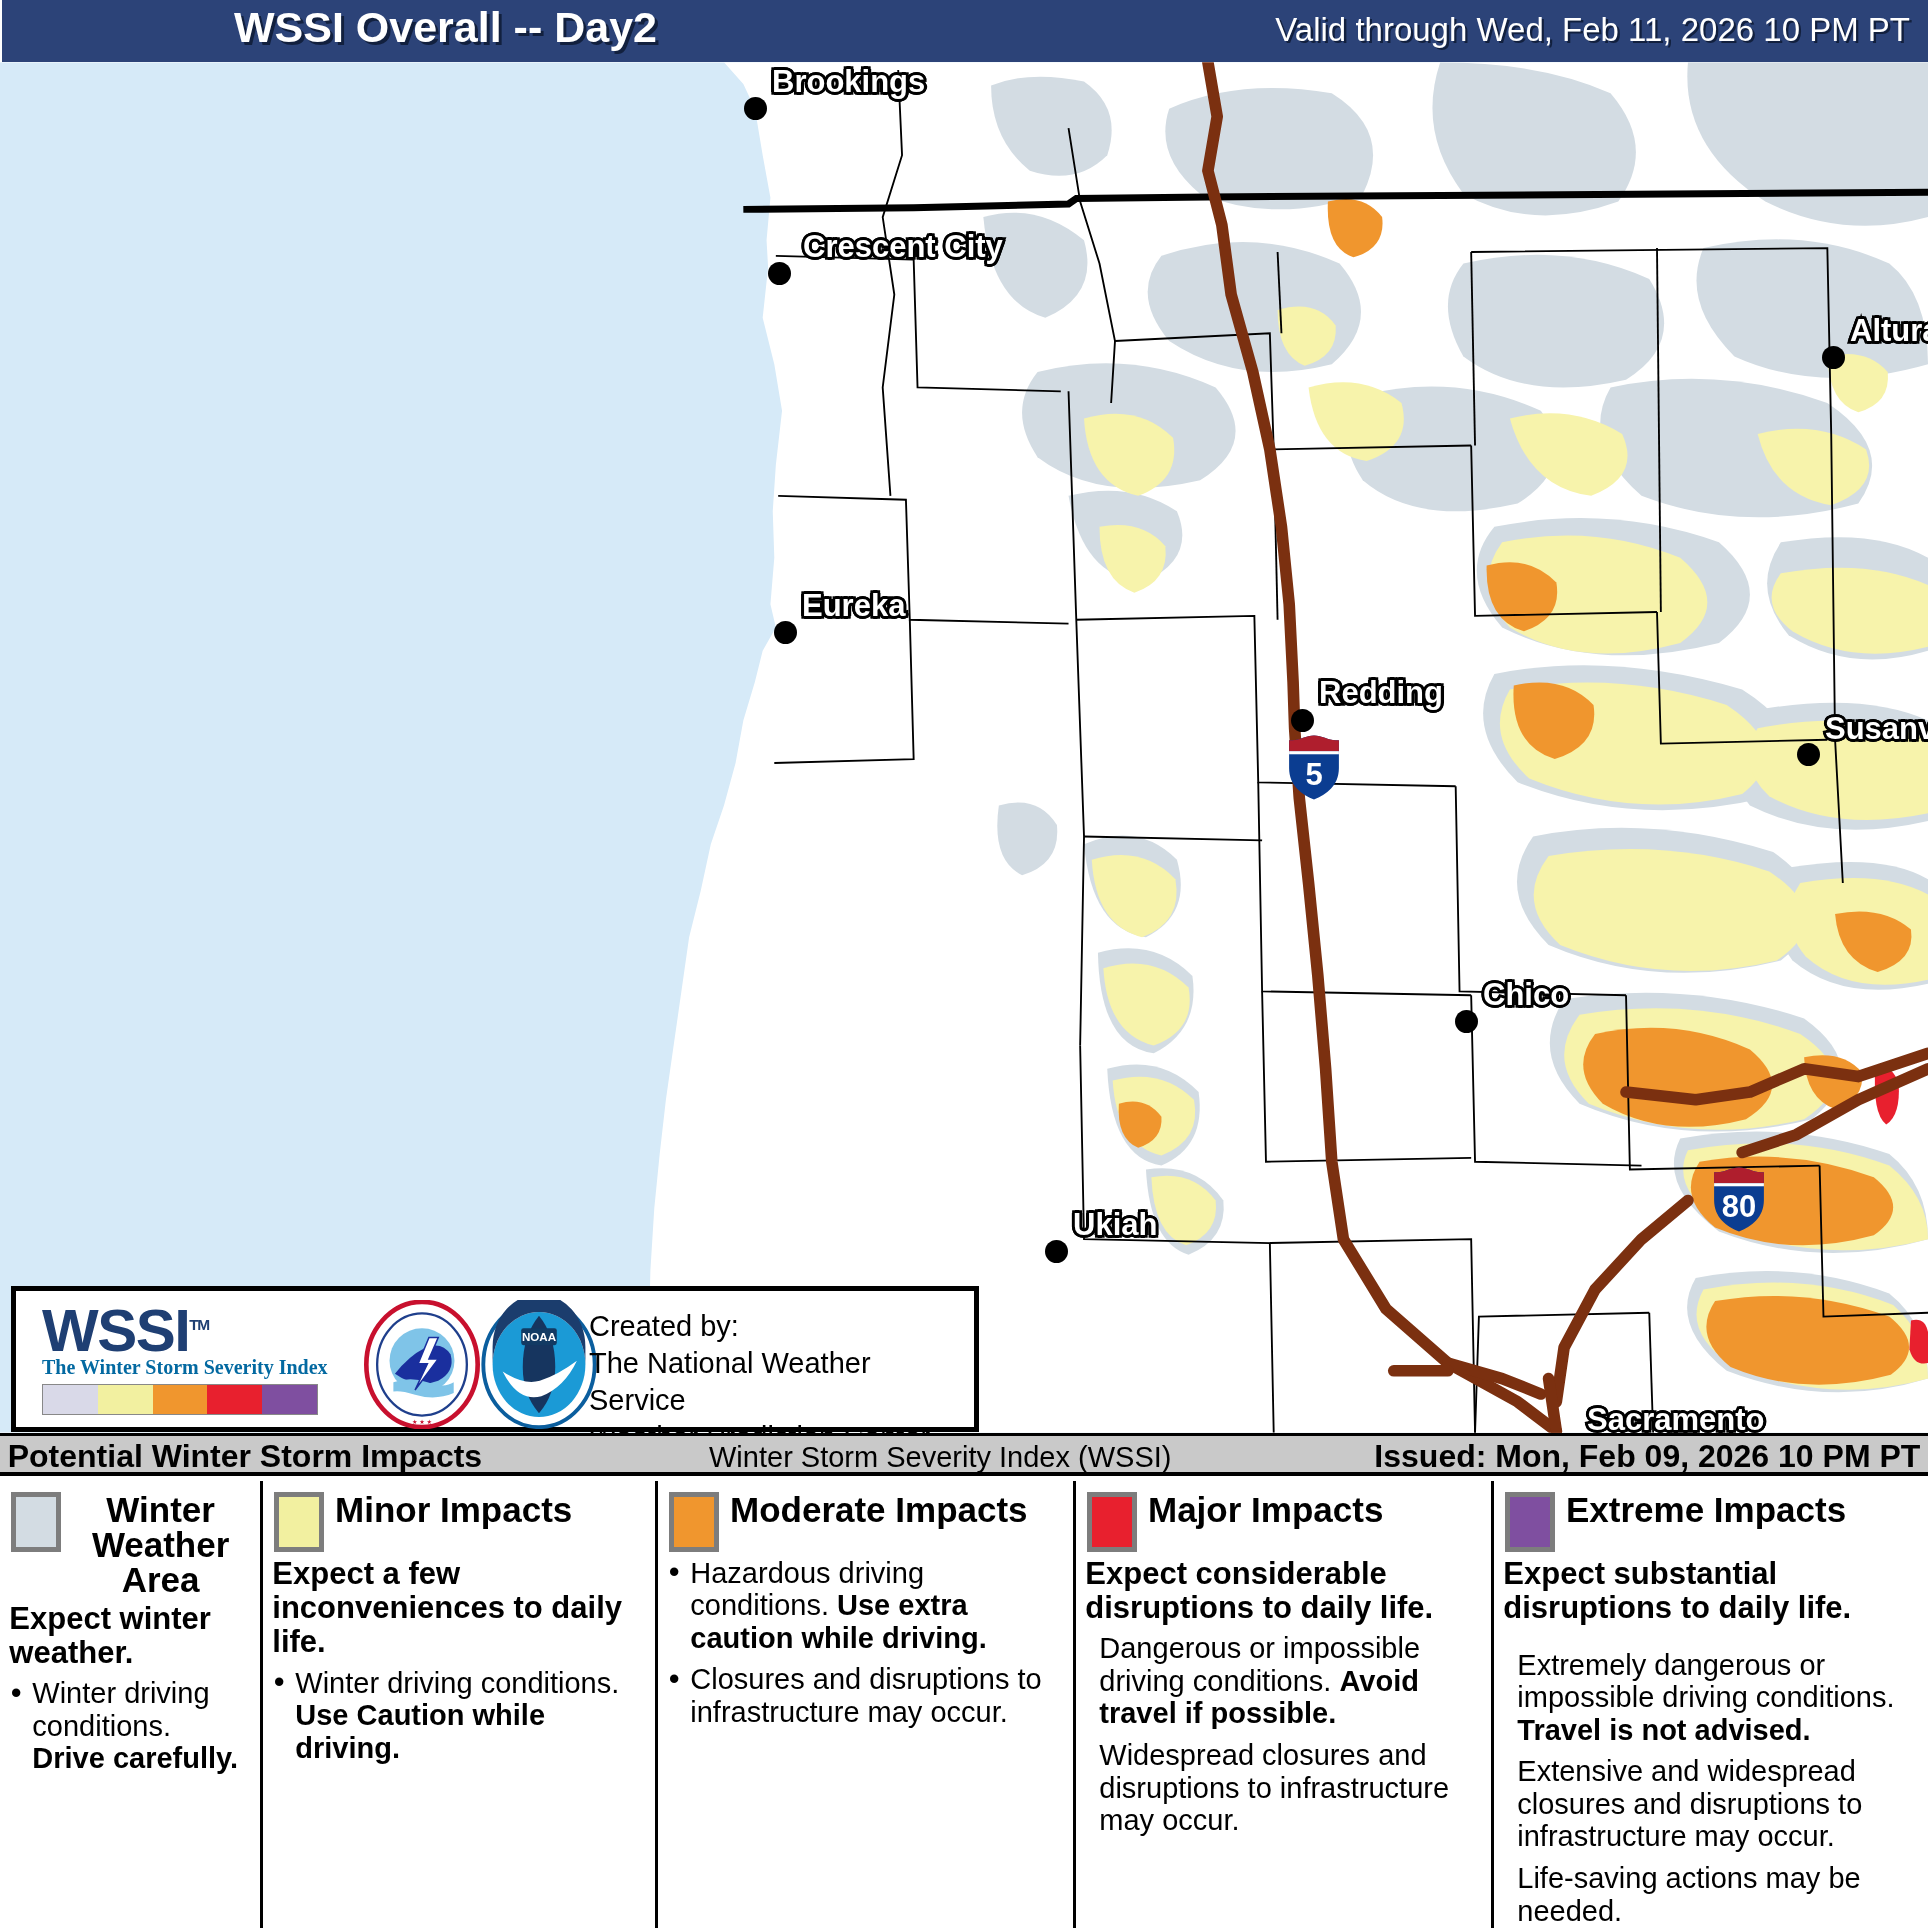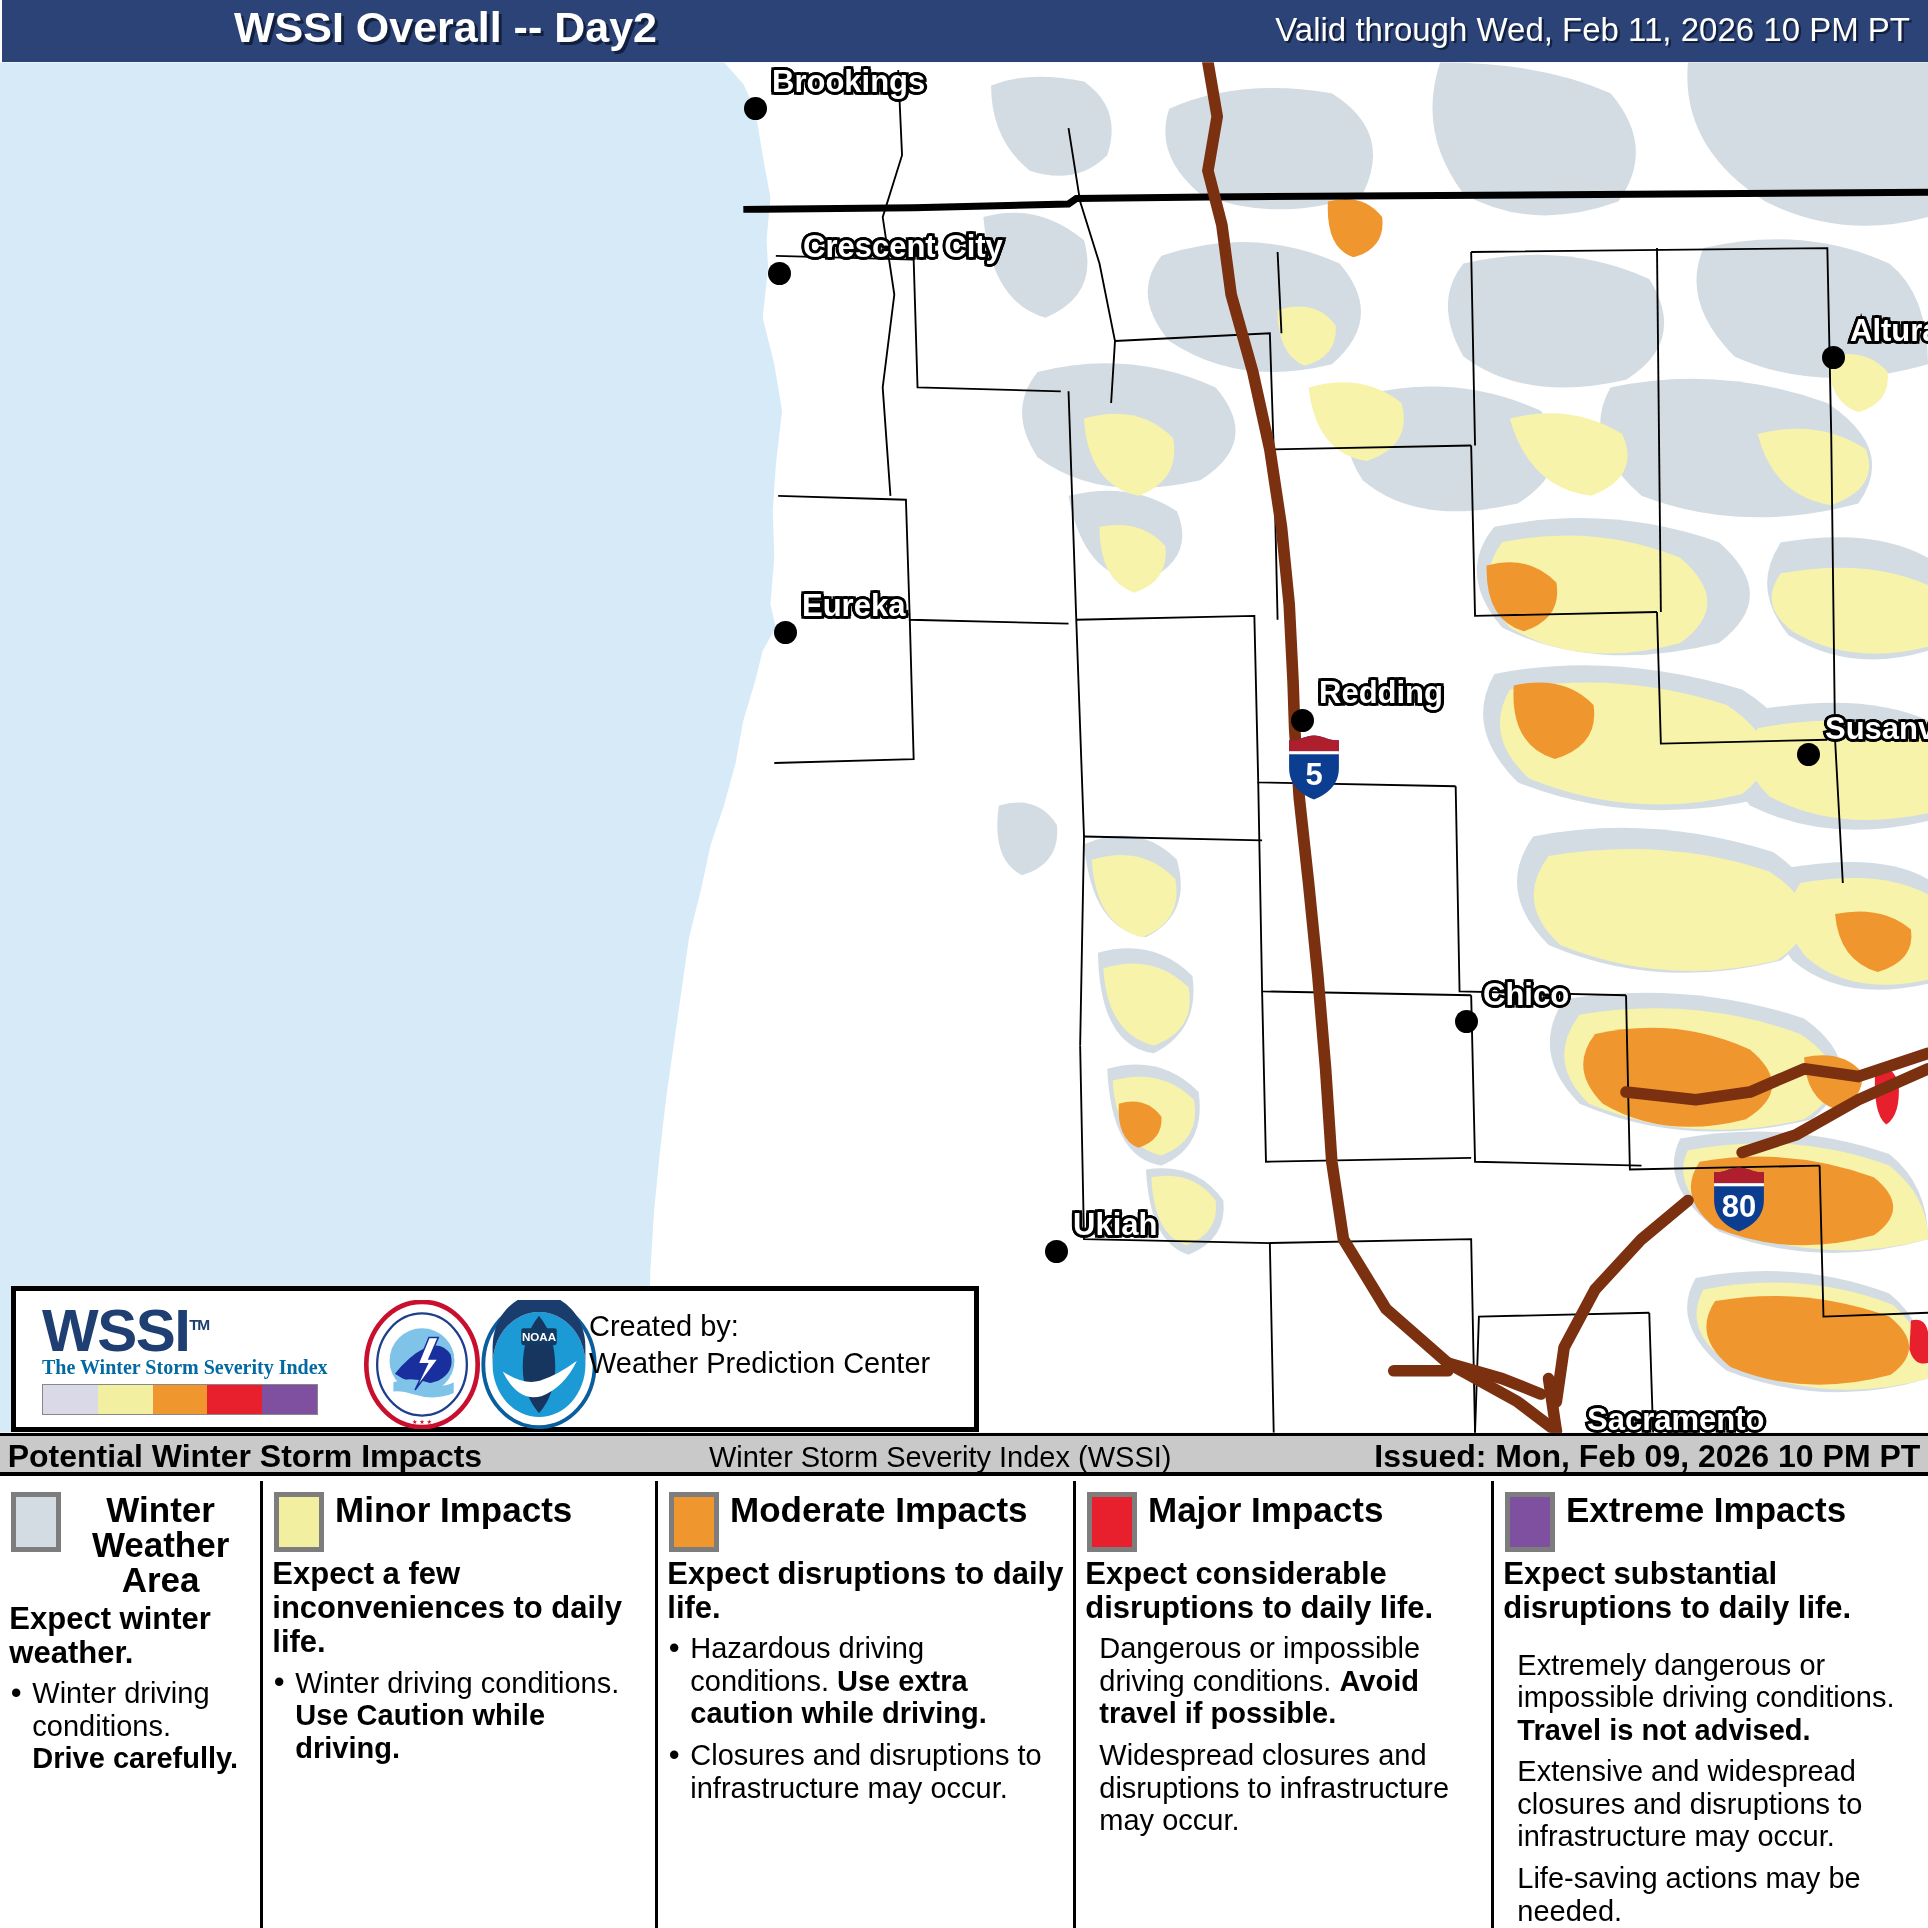--- a/index.html
+++ b/index.html
@@ -339,20 +339,21 @@
         <path d="M15,83 A60,68 0 0 1 135,83 L135,60 A60,68 0 0 0 15,60Z" fill="#1b3d6d"></path>
         <path d="M75,20 Q96,46 96,86 Q96,122 75,146 Q54,122 54,86 Q54,46 75,20Z" fill="#16355f"></path>
         <path d="M28,92 Q55,110 76,104 Q100,96 124,78 Q108,112 78,124 Q48,132 28,92Z" fill="#fff"></path>
         <rect x="52" y="36" width="46" height="22" rx="3" fill="#123a63"></rect>
         <text x="75" y="53" font-size="15" font-weight="bold" text-anchor="middle" fill="#fff" font-family="Liberation Sans, sans-serif">NOAA</text>
       </svg>
     </div>
 
     <div class="createdby">
       <div>Created by:</div>
+      <div>The National Weather Service</div>
       <div>Weather Prediction Center</div>
     </div>
   </div>
 
   <div class="statusbar" style="background: rgb(201, 201, 201);">
     <div class="s-left">Potential Winter Storm Impacts</div>
     <div class="s-mid">Winter Storm Severity Index (WSSI)</div>
     <div class="s-right">Issued: Mon, Feb 09, 2026 10 PM PT</div>
   </div>
 
@@ -380,21 +381,20 @@
             <li class="bullet"><span>Winter driving conditions. </span><b>Use Caution while driving.</b></li>
           </ul>
         </div>
       </div>
       <div class="legcol c2">
         <div class="leg-head">
           <div class="swatch" style="background: rgb(240, 150, 46);"></div>
           <div class="leg-title">Moderate Impacts</div>
         </div>
         <div class="leg-body">
-          <div class="leg-lead">Expect disruptions to daily life.</div>
           <ul class="leg-ul">
             <li class="bullet"><span>Hazardous driving conditions. </span><b>Use extra caution while driving.</b></li>
             <li class="bullet"><span>Closures and disruptions to infrastructure may occur.</span></li>
           </ul>
         </div>
       </div>
       <div class="legcol c3">
         <div class="leg-head">
           <div class="swatch" style="background: rgb(232, 32, 46);"></div>
           <div class="leg-title">Major Impacts</div>

